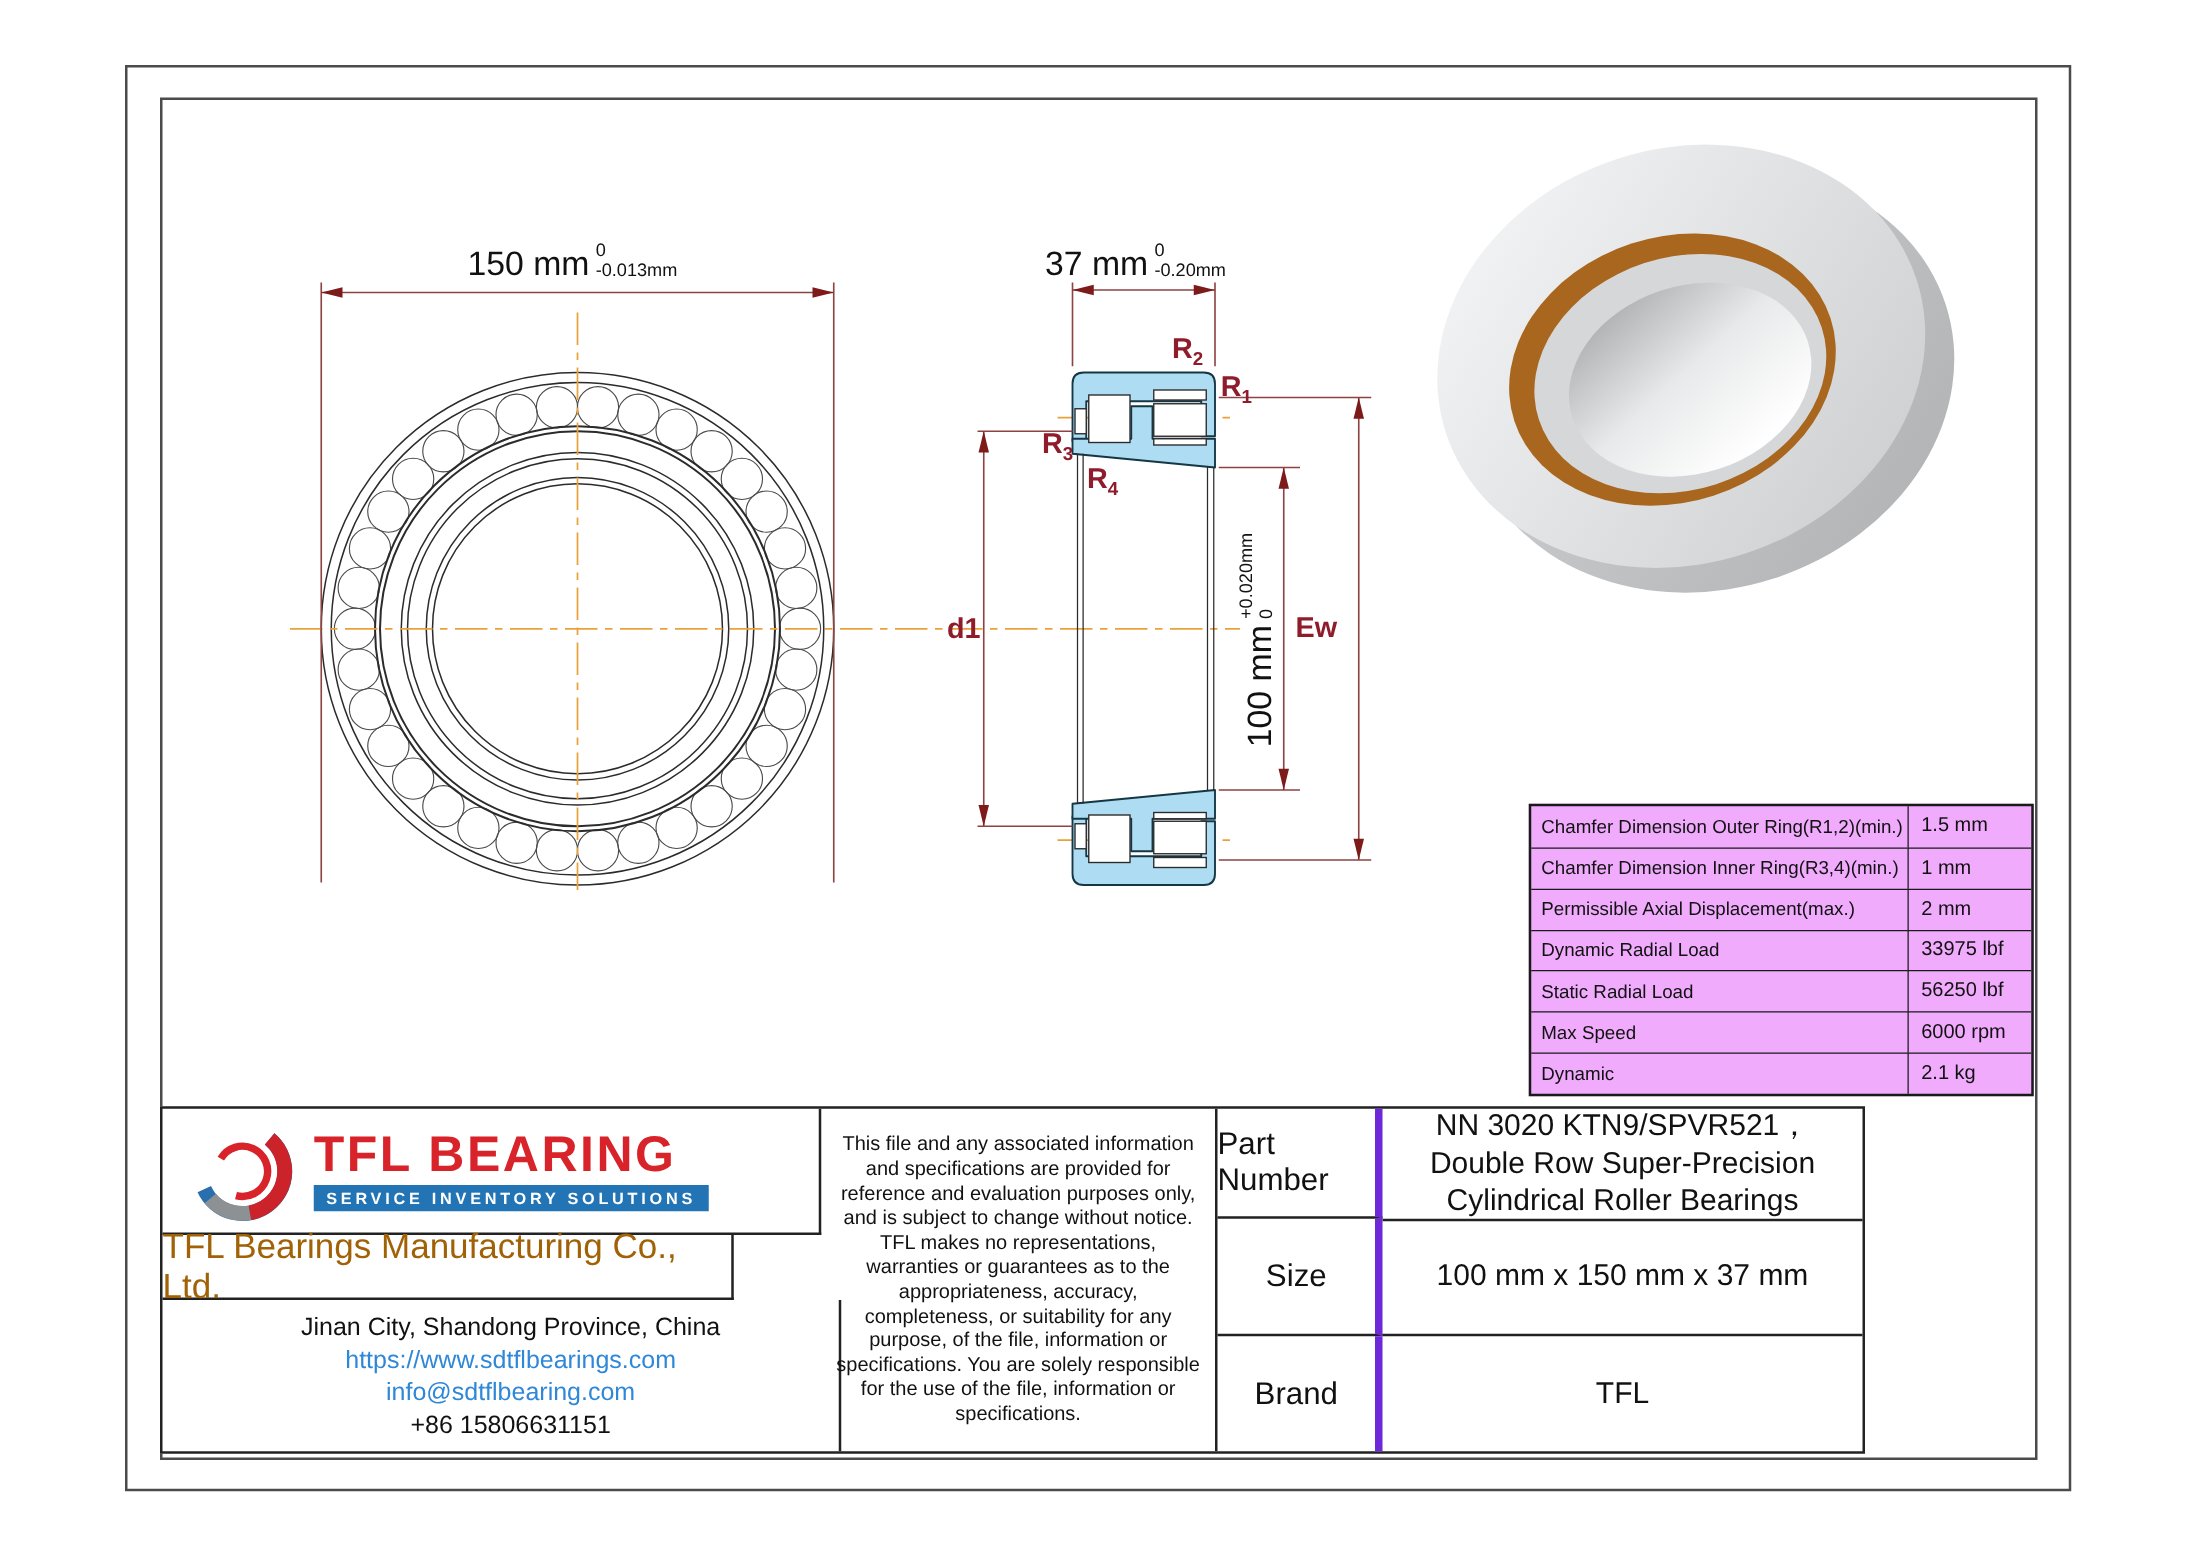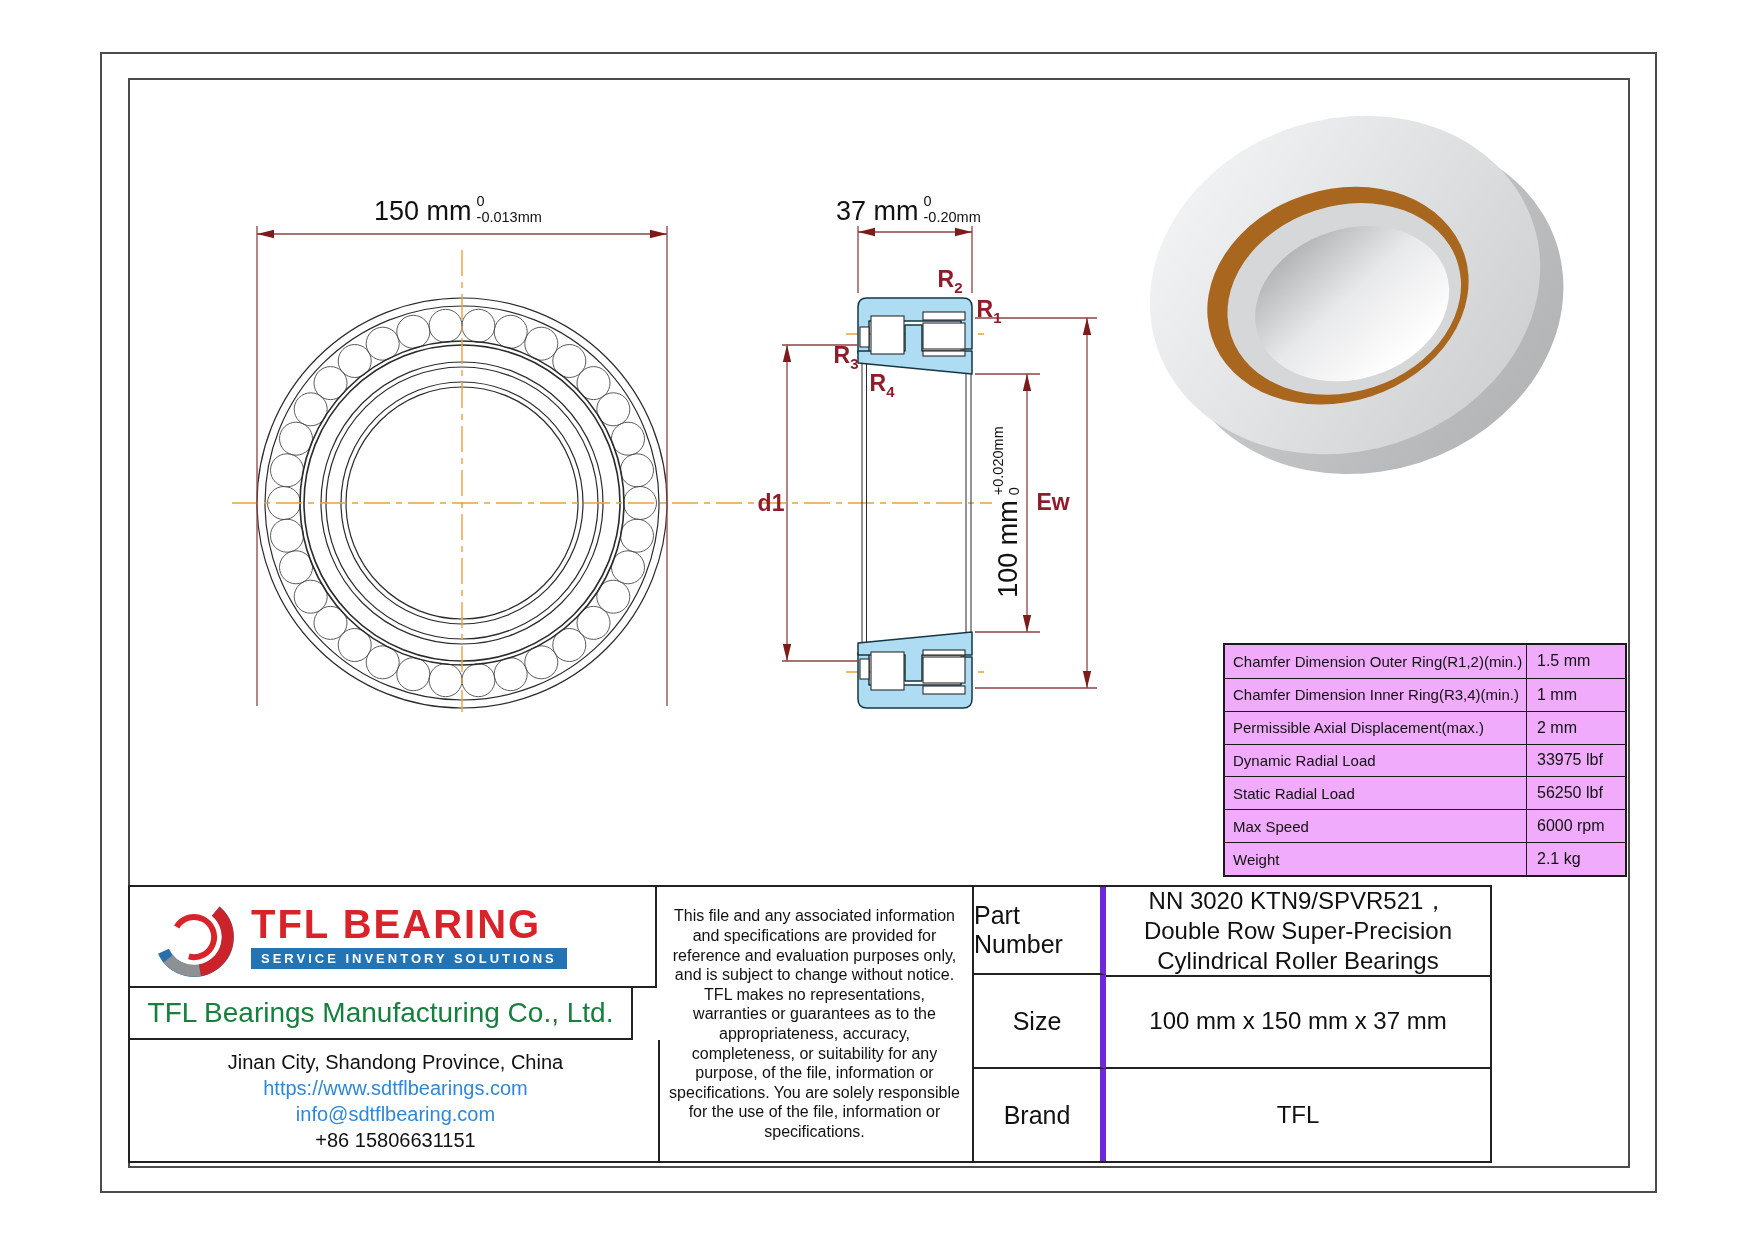--- a/index.html
+++ b/index.html
@@ -32,22 +32,22 @@
 
   
   #footer { position: absolute; left: 128px; top: 885px; width: 1364px; height: 278px; border: 2px solid #222; background: #fff; }
   #footer .fcell { position: absolute; }
   .br { border-right: 2px solid #222; }
   .bb { border-bottom: 2px solid #222; }
 
   #logo-cell { left: 0; top: 0; width: 527px; height: 101px; display: flex; align-items: center; padding-left: 22px; gap: 15px; }
   #logo-title { font-size: 40px; font-weight: bold; color: #d8232a; letter-spacing: 2px; line-height: 1; }
   #logo-tagline { margin-top: 4px; background: #2374b5; color: #fff; font-size: 13px; font-weight: bold; letter-spacing: 3px; padding: 3px 10px; text-align: center; }
-  #company-cell { left: 0; top: 101px; width: 503px; height: 52px; display: flex; align-items: center; justify-content: center; font-size: 28px; color: #15803d; }
-  #contact-cell { left: 3px; top: 153px; width: 527px; height: 121px; display: flex; flex-direction: column; align-items: center; justify-content: center; font-size: 20px; line-height: 26px; color: #111; }
+  #company-cell { left: 0; top: 101px; width: 457px; height: 52px; display: flex; align-items: center; justify-content: center; font-size: 28px; color: #a16207; }
+  #contact-cell { left: 16px; top: 153px; width: 527px; height: 121px; display: flex; flex-direction: column; align-items: center; justify-content: center; font-size: 20px; line-height: 26px; color: #111; }
   #contact-cell a { text-decoration: none; color: #2f87d8; }
   #disclaimer-cell { left: 527px; top: 0; width: 317px; height: 274px; display: flex; align-items: center; padding: 8px 12px; font-size: 16px; line-height: 19.6px; color: #111; text-align: center; }
   .field-label { position: absolute; left: 844px; width: 132px; display: flex; align-items: center; justify-content: center; font-size: 25px; color: #111; border-right: 6px solid #6d28d9; }
   .field-value { position: absolute; left: 976px; width: 384px; display: flex; align-items: center; justify-content: center; font-size: 24px; line-height: 30px; color: #111; text-align: center; padding: 0 8px; }
 </style>
 </head>
 <body>
 
 <div id="canvas">
 
@@ -220,21 +220,21 @@
     <div class="cell lab">Chamfer Dimension Inner Ring(R3,4)(min.)</div>
     <div class="cell val">1 mm</div>
     <div class="cell lab">Permissible Axial Displacement(max.)</div>
     <div class="cell val">2 mm</div>
     <div class="cell lab">Dynamic Radial Load</div>
     <div class="cell val">33975 lbf</div>
     <div class="cell lab">Static Radial Load</div>
     <div class="cell val">56250 lbf</div>
     <div class="cell lab">Max Speed</div>
     <div class="cell val">6000 rpm</div>
-    <div class="cell lab">Weight</div>
+    <div class="cell lab">Dynamic</div>
     <div class="cell val">2.1 kg</div>
   </div>
 
   <div id="footer">
 
     <div id="logo-cell" class="fcell br bb">
       <svg width="84" height="84" viewBox="0 0 92 92">
         <path d="M12.5,61.6 A37,37 0 1 0 69.8,17.7" fill="none" stroke="#2a6fad" stroke-width="13"></path>
         <path d="M69.8,17.7 A37,37 0 0 1 52.4,82.4" fill="none" stroke="#cc2229" stroke-width="13"></path>
         <path d="M52.4,82.4 A37,37 0 0 1 17.7,69.8" fill="none" stroke="#8e9194" stroke-width="13"></path>

